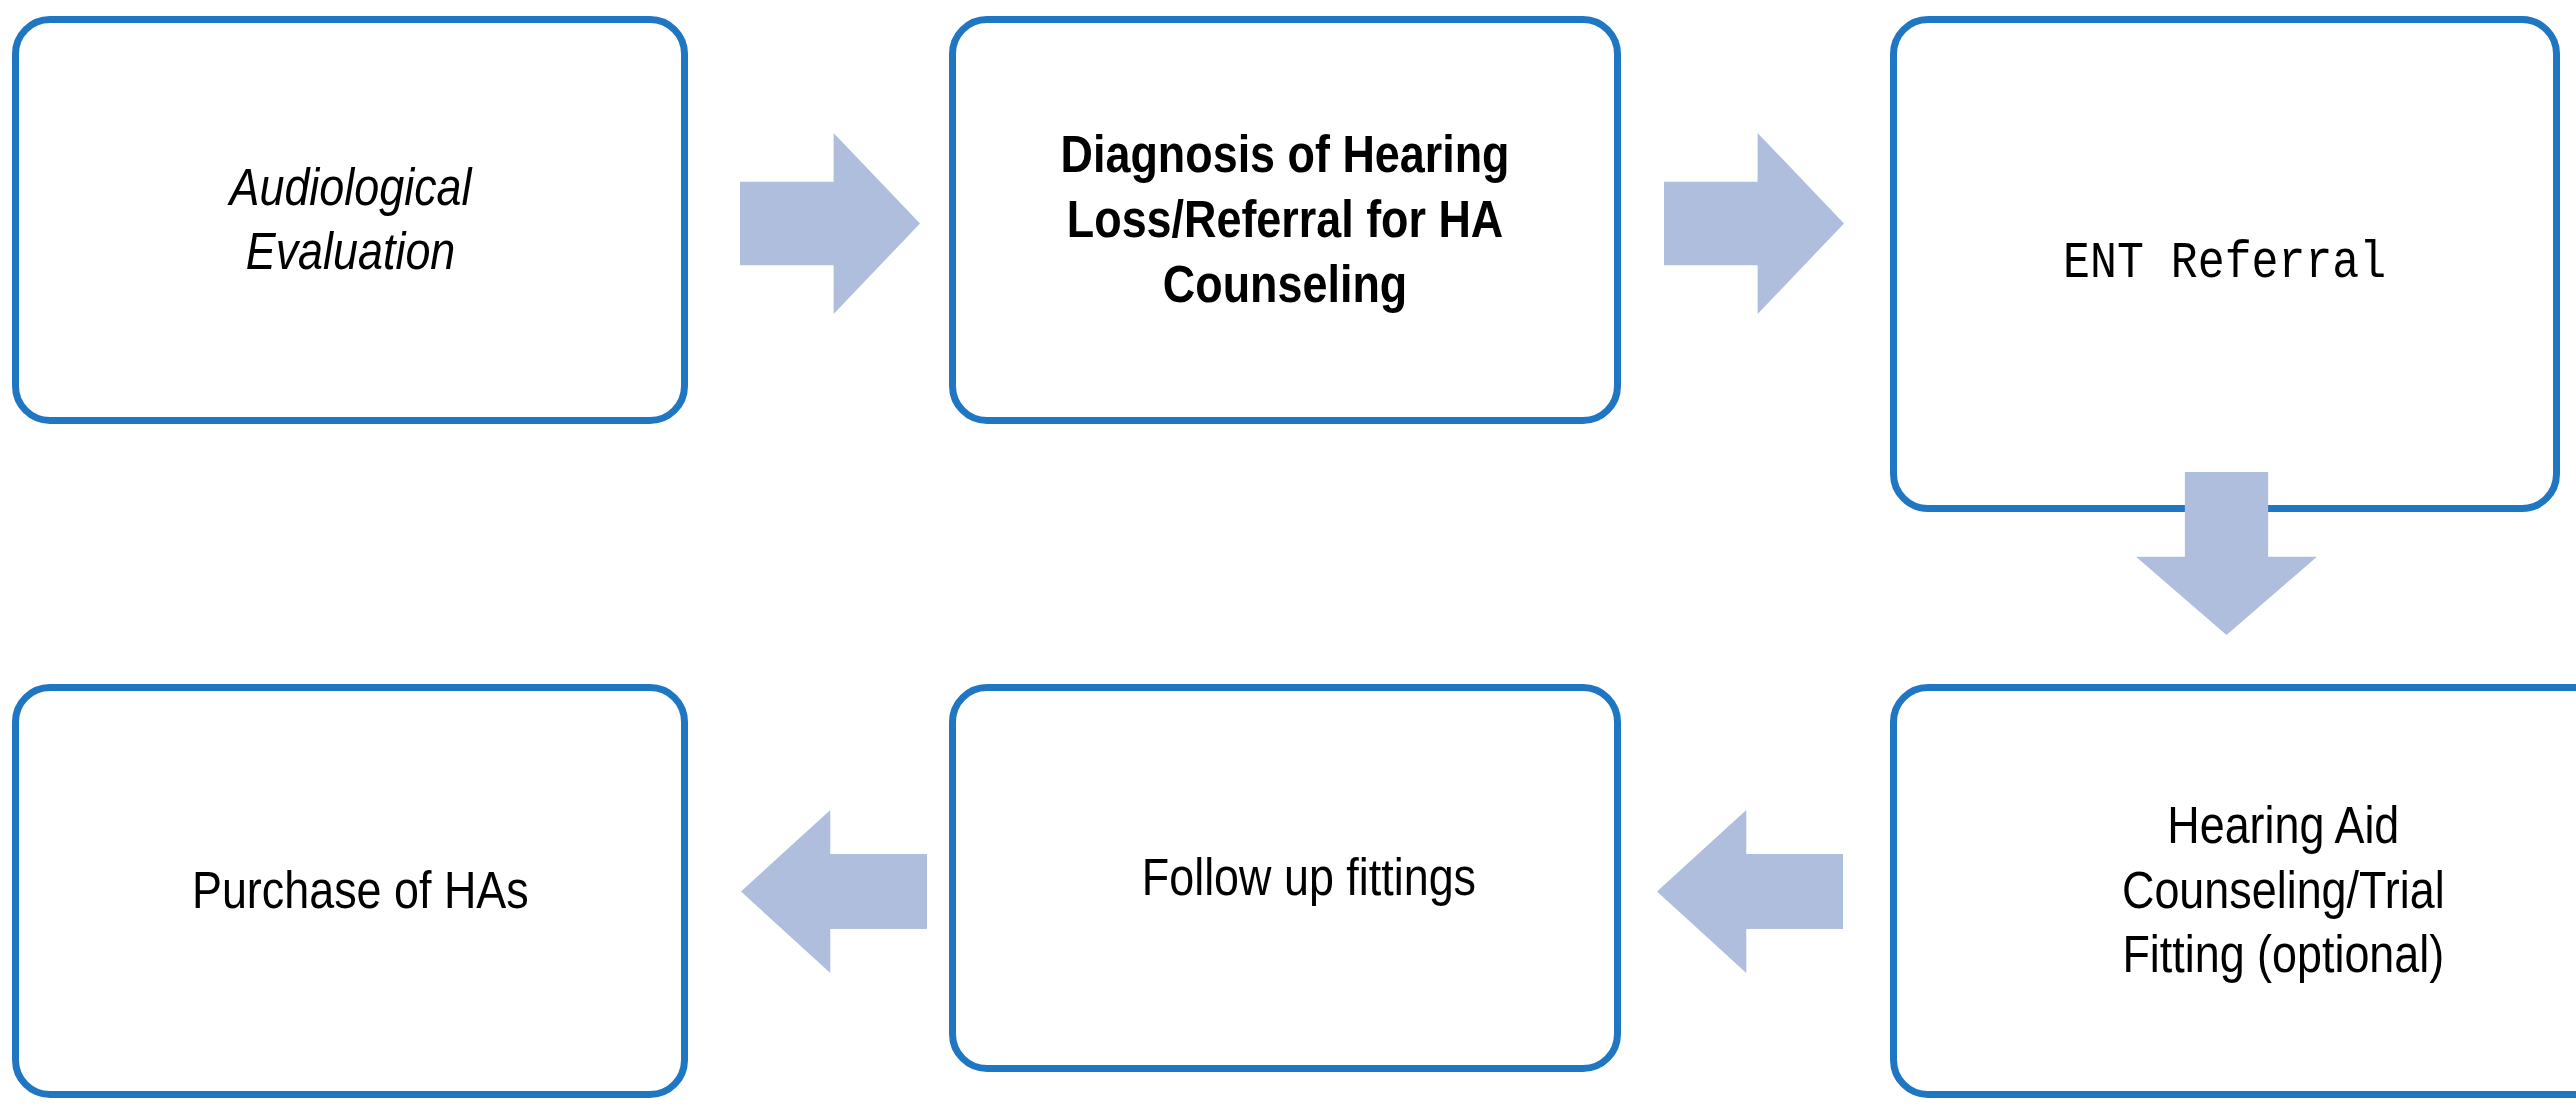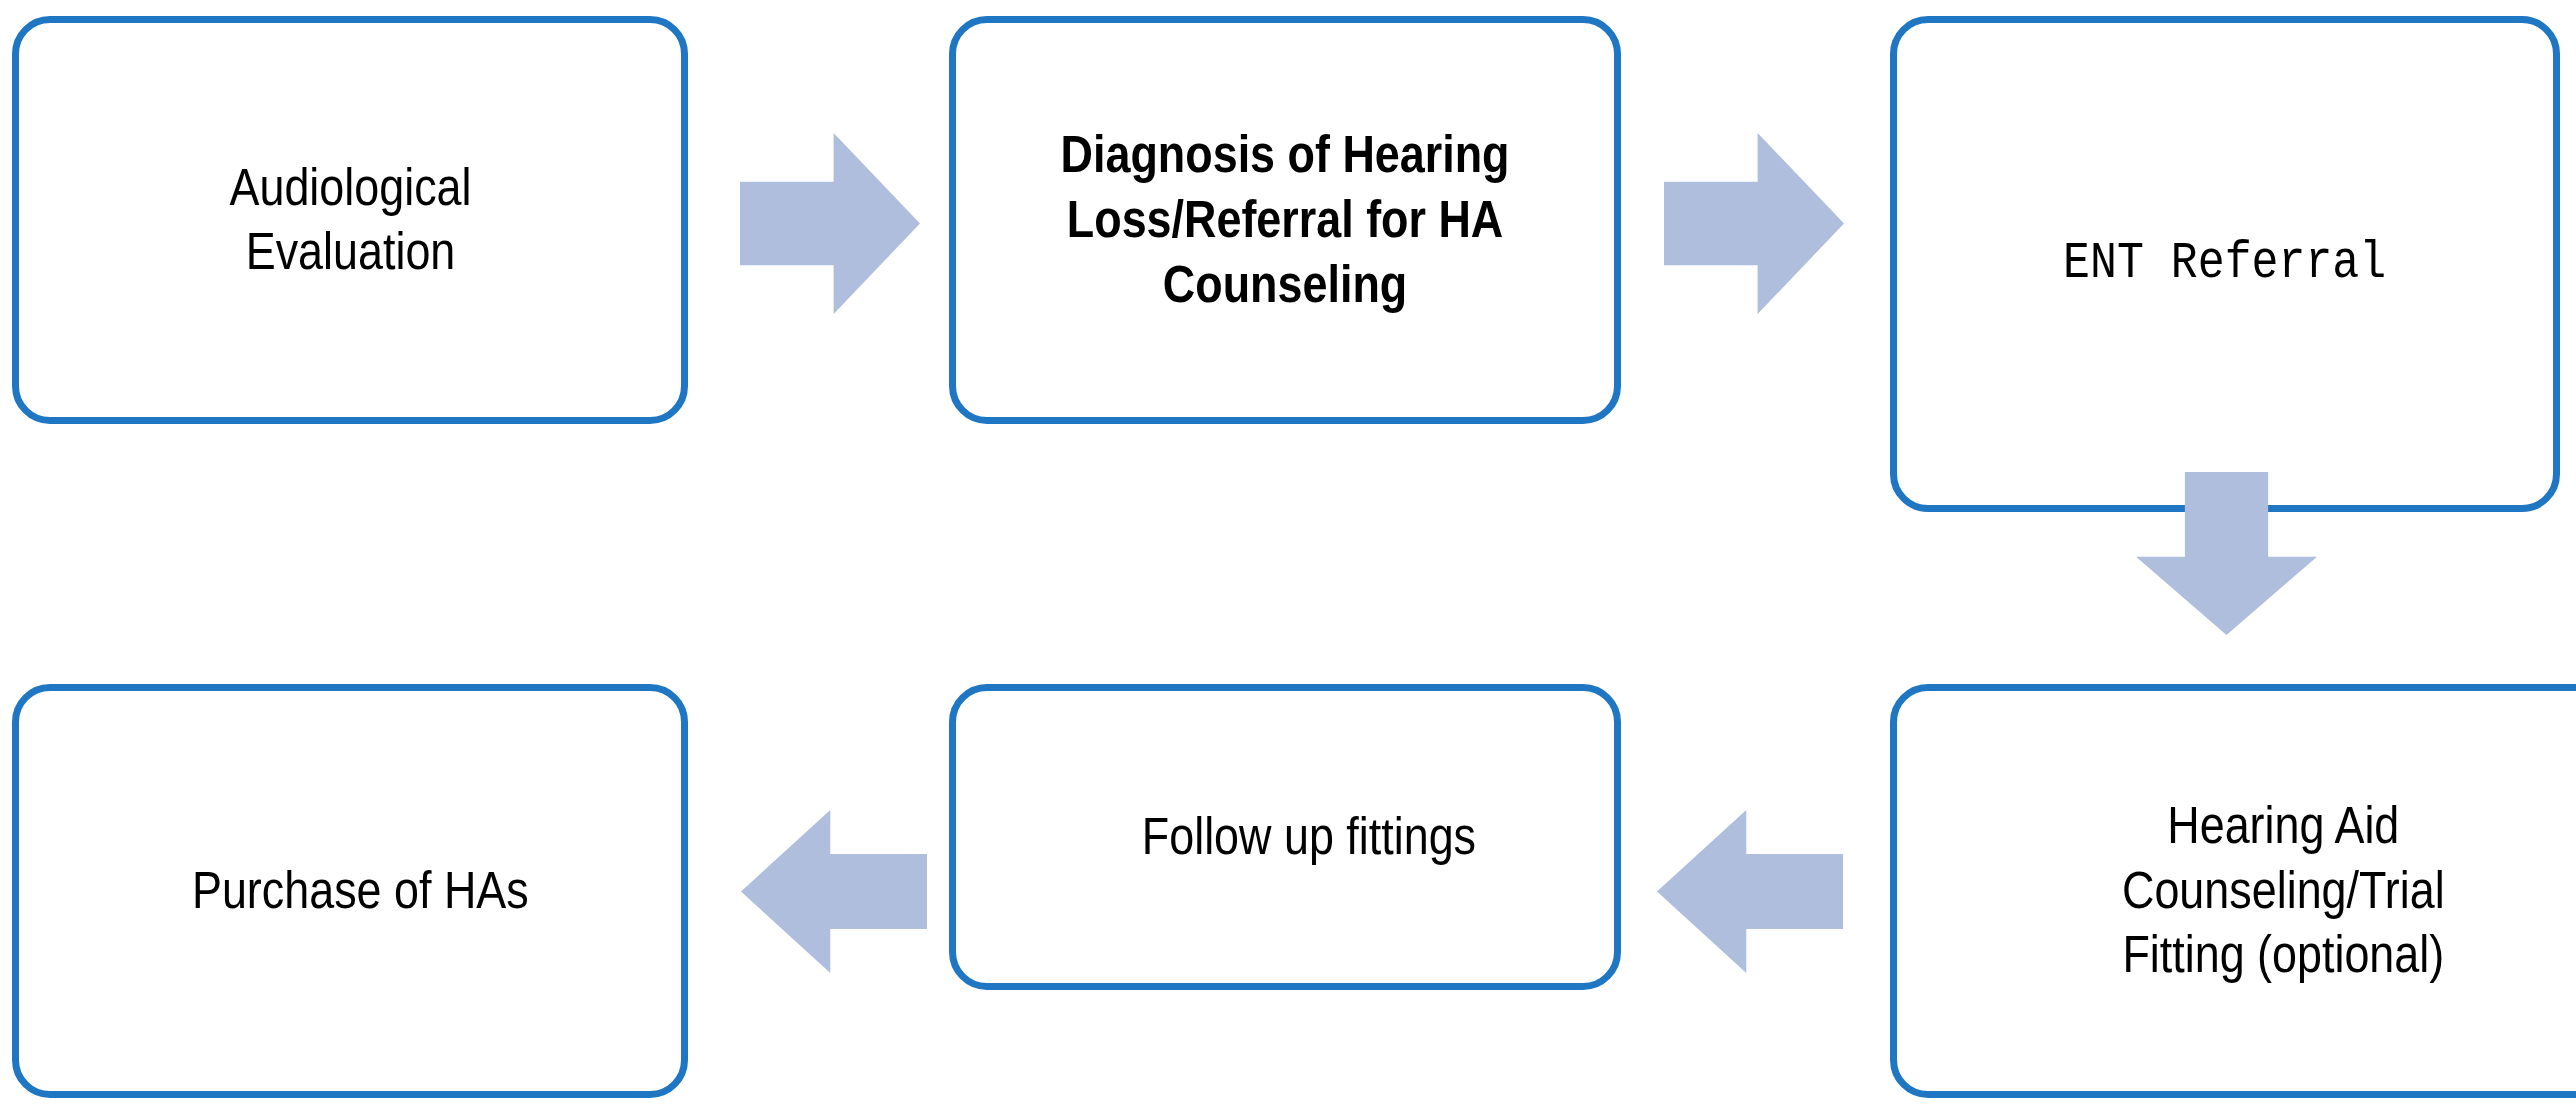--- a/index.html
+++ b/index.html
@@ -34,25 +34,25 @@
     font-size: 51px;
     line-height: 1.27;
     letter-spacing: 0px;
     padding: 0 21px;
     white-space: pre-line;
     transform: scaleX(0.88);
     transform-origin: center center;
   }
 
   
-  #node-audiological-evaluation { left: 12.2px;   top: 16.3px;  width: 676px; height: 408px; }
+  #node-audiological-evaluation { left: 12.2px;   top: 16.3px;  width: 676px; height: 408px; font-style: italic; }
   #node-diagnosis-referral      { left: 949px; top: 16.3px;  width: 672px; height: 408px; font-weight: bold; }
   #node-ent-referral            { left: 1890px; top: 16.3px;  width: 670px; height: 496px; font-family: Liberation Mono, monospace; }
   #node-purchase-of-has         { left: 12.2px;   top: 684px; width: 676px; height: 414px; padding-left: 20px; }
-  #node-follow-up-fittings      { left: 949px; top: 684px; width: 672px; height: 306px; padding-left: 48px; }
+  #node-follow-up-fittings      { left: 949px; top: 684px; width: 672px; height: 388px; padding-left: 48px; }
   #node-ha-counseling-trial     { left: 1890px; top: 684px; width: 786px; height: 414px; }
 
   
   .arrow {
     position: absolute;
     background: #aebedc;
   }
   .arrow-right {
     clip-path: polygon(0% 27%, 52% 27%, 52% 0%, 100% 50%, 52% 100%, 52% 73%, 0% 73%);
   }

